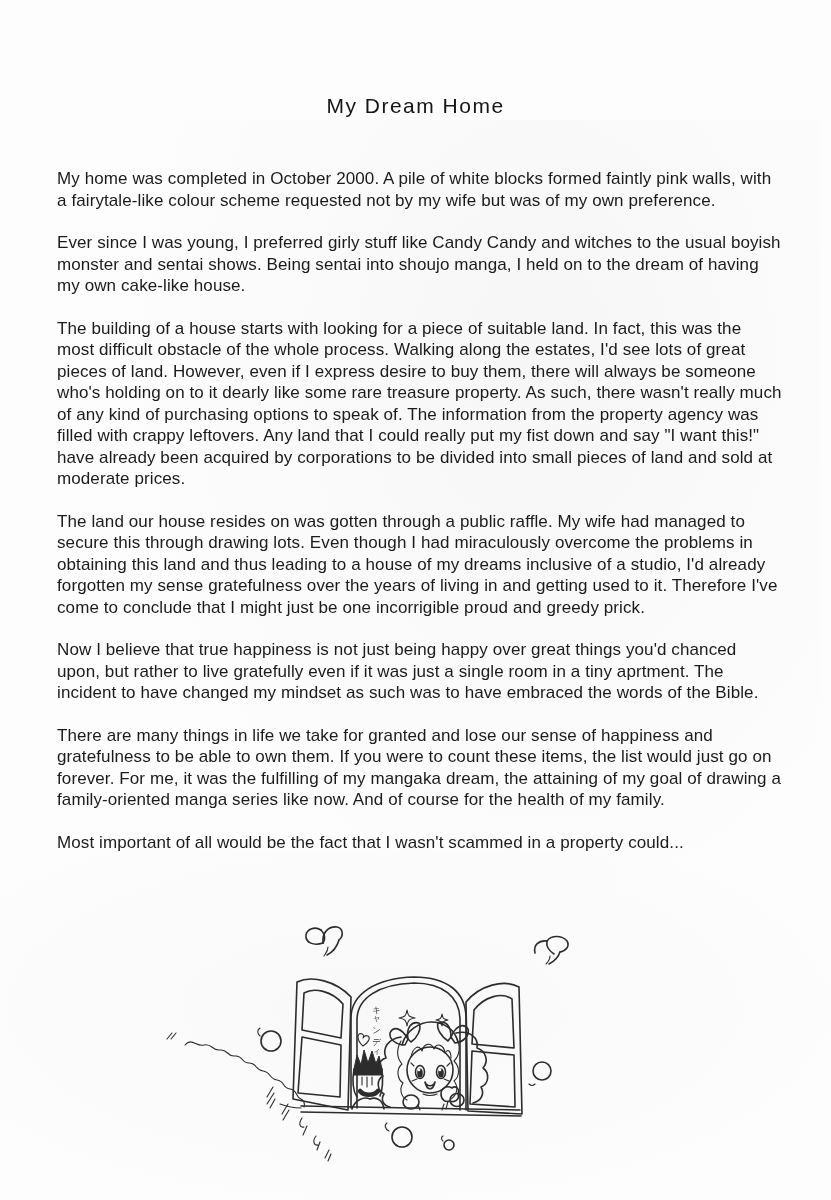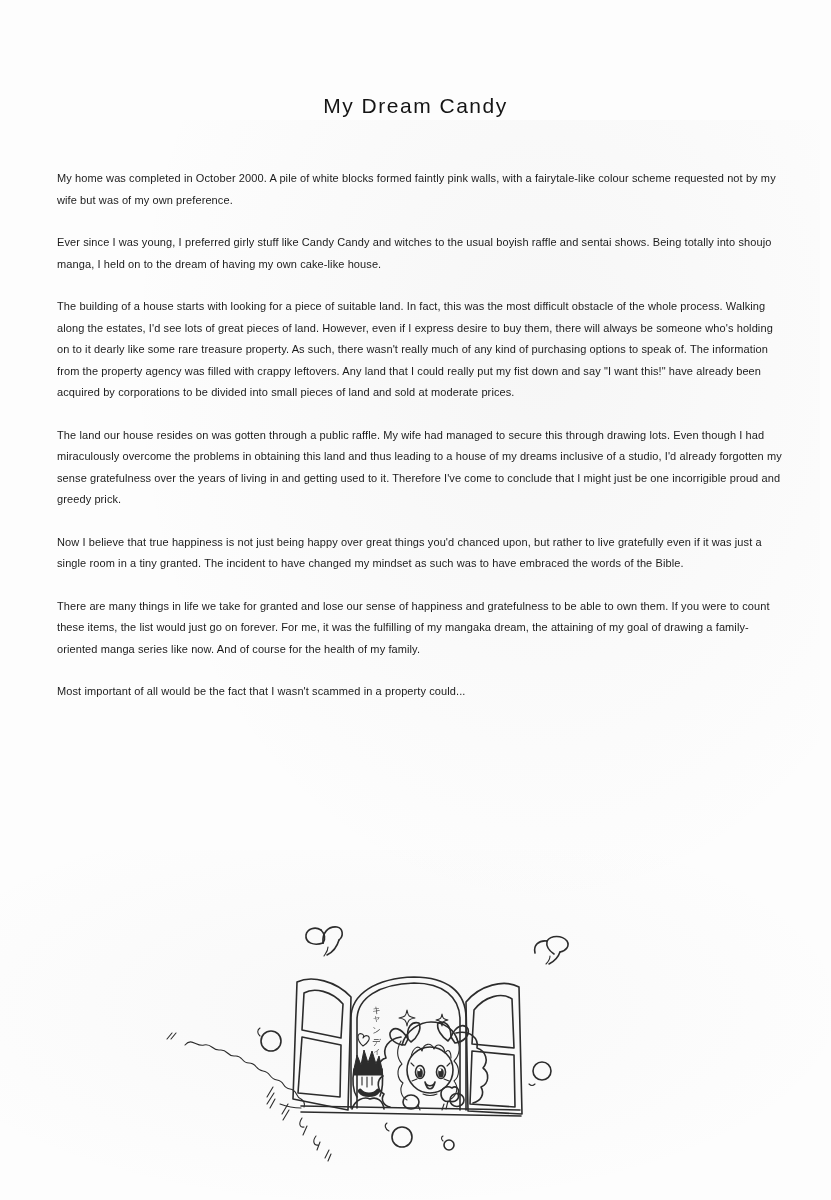--- a/index.html
+++ b/index.html
@@ -32,21 +32,21 @@
     font-size: 21px;
     font-weight: 400;
     letter-spacing: 1.5px;
     color: #151515;
   }
   .text-block {
     position: absolute;
     top: 168px;
     left: 57px;
     width: 726px;
-    font-size: 11px;
+    font-size: 17px;
     line-height: 21.5px;
     letter-spacing: 0.1px;
   }
   .text-block p { margin: 0 0 21px 0; }
   .illustration {
     position: absolute;
     left: 130px;
     top: 898px;
     width: 500px;
     height: 300px;
@@ -58,28 +58,28 @@
   .jp-caption { font-family: "DejaVu Sans", sans-serif; font-size: 8.5px; fill: #3a3a3a;
                 writing-mode: vertical-rl; text-orientation: upright; letter-spacing: 1px; }
 </style>
 </head>
 <body>
 
 <div class="page">
   <div class="shade-a"></div>
   <div class="shade-b"></div>
 
-  <h1 class="title">My Dream Candy</h1>
+  <h1 class="title">My Dream Home</h1>
 
   <div class="text-block">
     <p>My home was completed in October 2000. A pile of white blocks formed faintly pink walls, with a fairytale-like colour scheme requested not by my wife but was of my own preference.</p>
-    <p>Ever since I was young, I preferred girly stuff like Candy Candy and witches to the usual boyish raffle and sentai shows. Being totally into shoujo manga, I held on to the dream of having my own cake-like house.</p>
+    <p>Ever since I was young, I preferred girly stuff like Candy Candy and witches to the usual boyish monster and sentai shows. Being sentai into shoujo manga, I held on to the dream of having my own cake-like house.</p>
     <p>The building of a house starts with looking for a piece of suitable land. In fact, this was the most difficult obstacle of the whole process. Walking along the estates, I'd see lots of great pieces of land. However, even if I express desire to buy them, there will always be someone who's holding on to it dearly like some rare treasure property. As such, there wasn't really much of any kind of purchasing options to speak of. The information from the property agency was filled with crappy leftovers. Any land that I could really put my fist down and say "I want this!" have already been acquired by corporations to be divided into small pieces of land and sold at moderate prices.</p>
     <p>The land our house resides on was gotten through a public raffle. My wife had managed to secure this through drawing lots. Even though I had miraculously overcome the problems in obtaining this land and thus leading to a house of my dreams inclusive of a studio, I'd already forgotten my sense gratefulness over the years of living in and getting used to it. Therefore I've come to conclude that I might just be one incorrigible proud and greedy prick.</p>
-    <p>Now I believe that true happiness is not just being happy over great things you'd chanced upon, but rather to live gratefully even if it was just a single room in a tiny granted. The incident to have changed my mindset as such was to have embraced the words of the Bible.</p>
+    <p>Now I believe that true happiness is not just being happy over great things you'd chanced upon, but rather to live gratefully even if it was just a single room in a tiny aprtment. The incident to have changed my mindset as such was to have embraced the words of the Bible.</p>
     <p>There are many things in life we take for granted and lose our sense of happiness and gratefulness to be able to own them. If you were to count these items, the list would just go on forever. For me, it was the fulfilling of my mangaka dream, the attaining of my goal of drawing a family-oriented manga series like now. And of course for the health of my family.</p>
     <p>Most important of all would be the fact that I wasn't scammed in a property could...</p>
   </div>
 
   <div class="illustration">
     <svg viewBox="0 0 500 300" xmlns="http://www.w3.org/2000/svg">
 
       <g>
         <path class="sk" d="M193,45 C184,48 175,45 176,37 C177,31 185,28 191,32"></path>
         <path class="sk" d="M193,45 C192,35 198,28 207,29 C213,30 214,38 209,42"></path>

